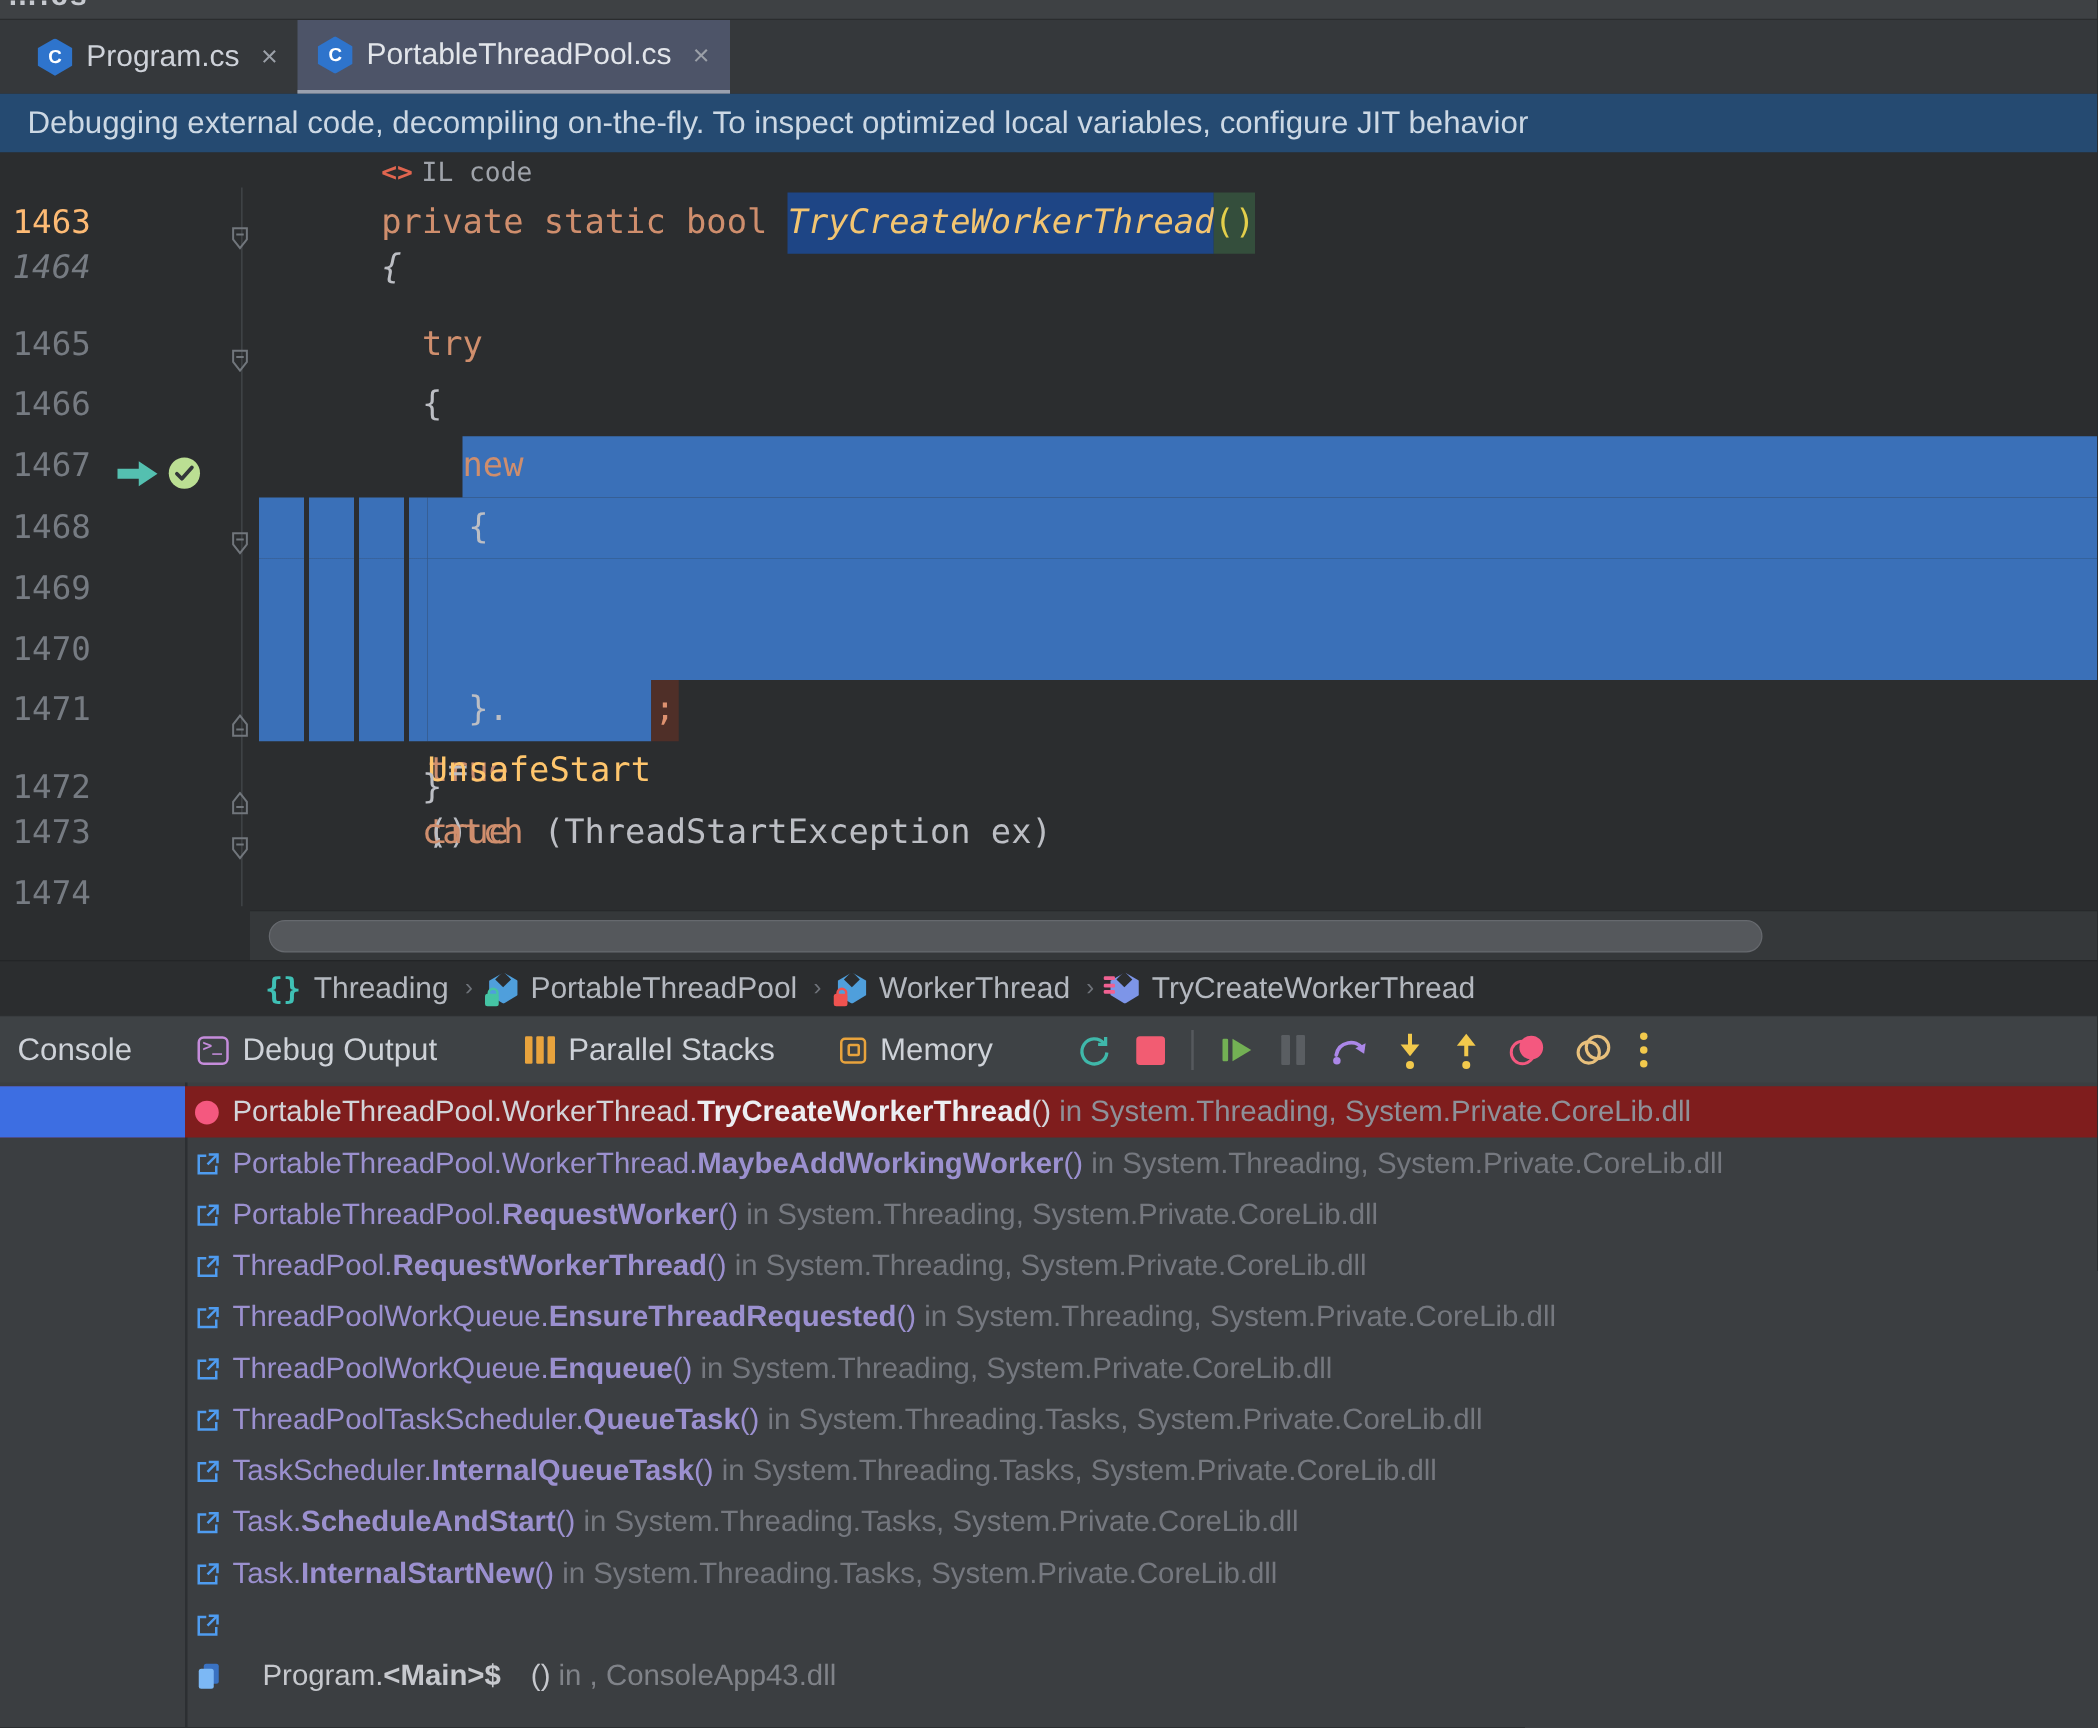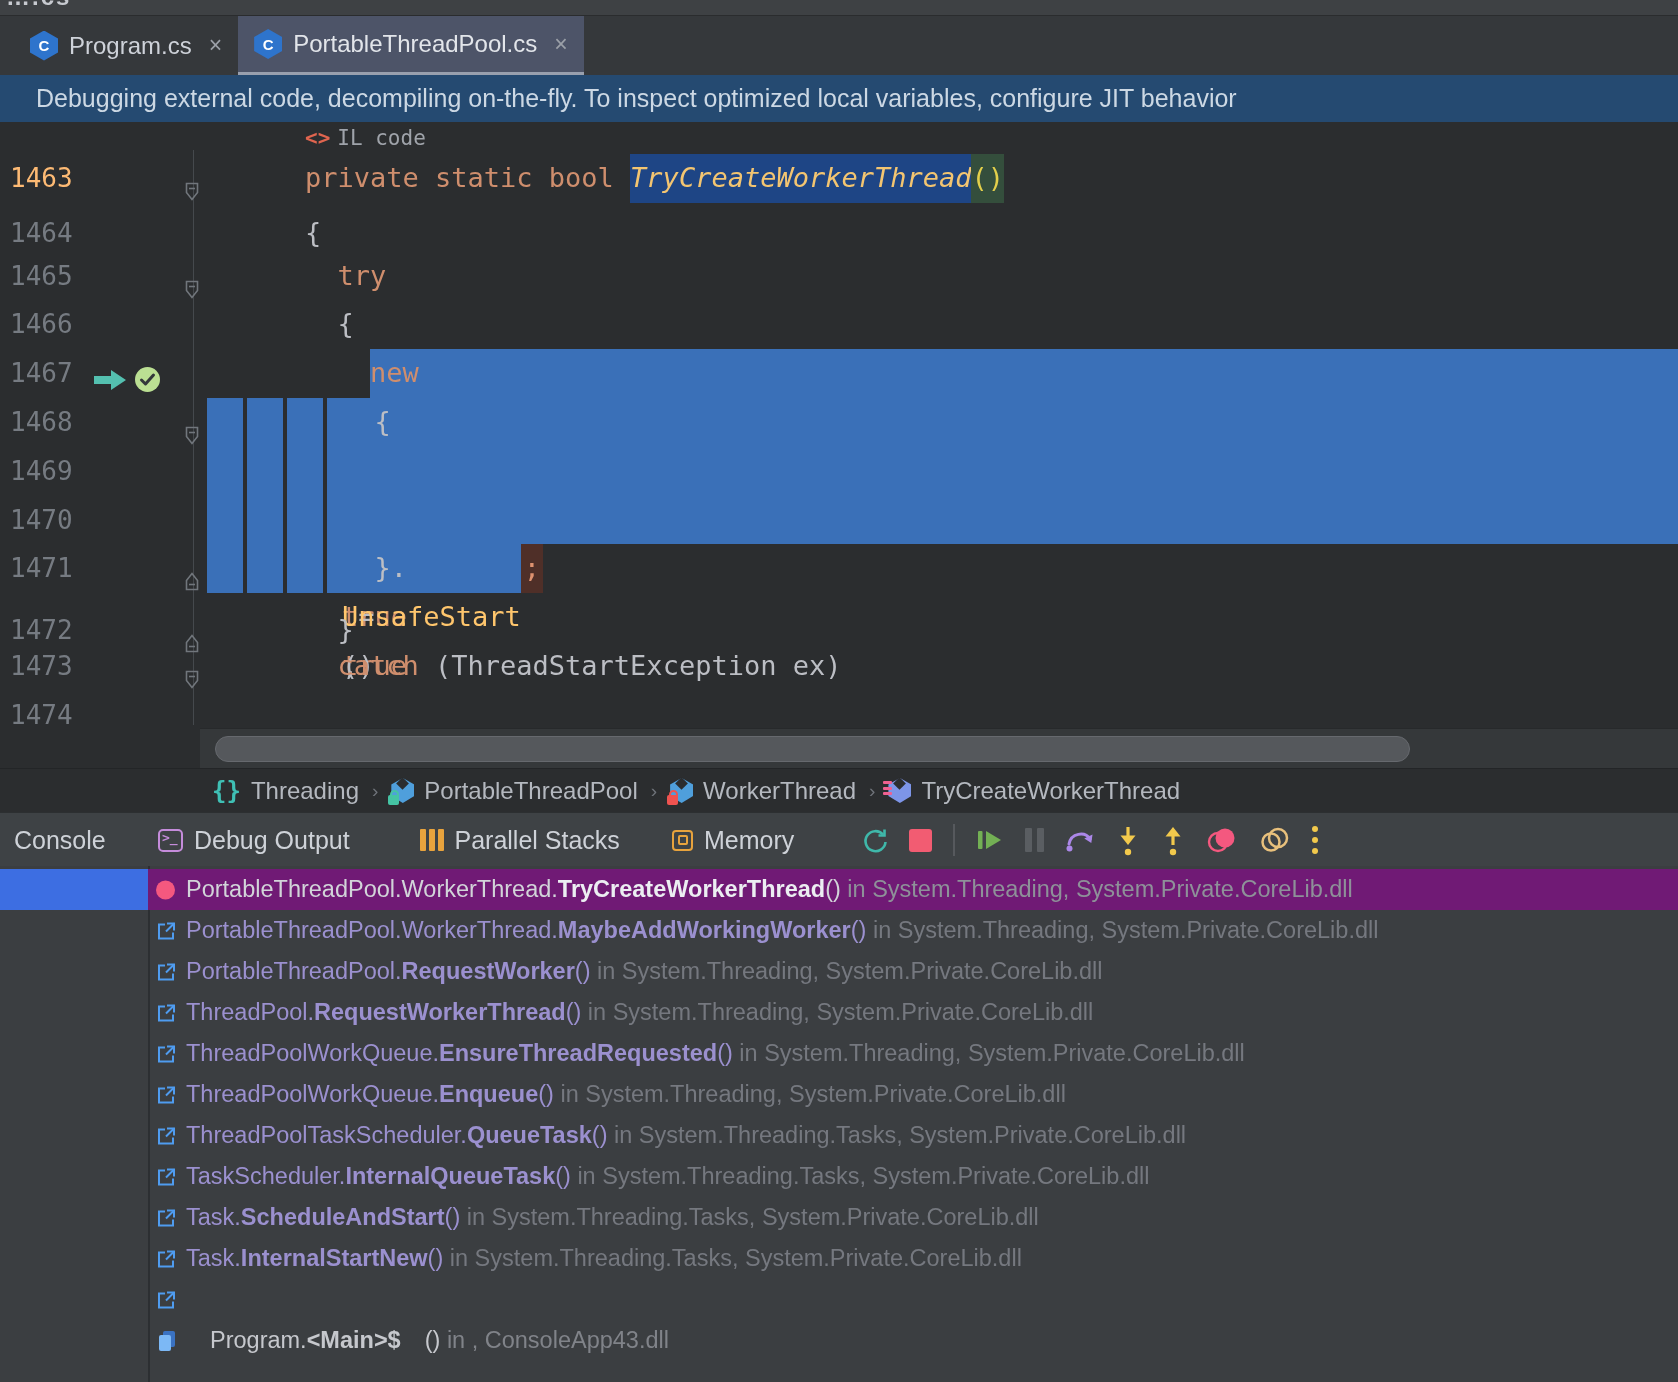--- a/index.html
+++ b/index.html
@@ -14,21 +14,21 @@
   
   .tabbar{left:0;top:16px;width:100%;height:59px;background:#35383b;display:flex;align-items:stretch;padding-left:14px;box-sizing:border-box;}
   .tab{display:flex;align-items:center;gap:11px;padding:0 16px;color:#ced2d9;font-size:24px;position:relative;}
   .tab.active{background:#4d5468;border-bottom:3px solid #99a0ae;color:#e2e5ea;}
   .tab .x{color:#9ba0a8;font-size:23px;margin-left:6px;}
   .csico{width:28px;height:30px;clip-path:polygon(50% 0,100% 27%,100% 73%,50% 100%,0 73%,0 27%);
          background:#2e74cc;display:flex;align-items:center;justify-content:center;color:#fff;font-weight:700;font-size:15px;flex:0 0 auto;}
 
   
   .banner{left:0;top:75px;width:100%;height:47px;background:#254a71;display:flex;align-items:center;
-          padding-left:36px;box-sizing:border-box;color:#ccd8e4;font-size:25px;}
+          padding-left:22px;box-sizing:border-box;color:#ccd8e4;font-size:25px;}
 
   
   .editor{left:0;top:122px;width:100%;height:646px;background:#2b2d2f;overflow:hidden;}
   .gutterline{position:absolute;left:193px;top:28px;height:575px;width:1px;background:#45494d;}
   .ilrow{position:absolute;left:305px;top:0;height:32px;line-height:32px;font-family:"DejaVu Sans Mono",monospace;font-size:21px;color:#9fa3aa;}
   .ilrow .ang{color:#e0654f;font-weight:700;margin-right:7px;}
   .cl{position:absolute;left:0;right:0;height:48.8px;line-height:48.8px;font-family:"DejaVu Sans Mono",monospace;font-size:27px;}
   .num{position:absolute;left:10px;width:70px;color:#767b82;font-size:26px;}
   .num.cur{color:#fdba74;}
   .gut{position:absolute;top:14px;}
@@ -77,21 +77,21 @@
   .vsep{width:2px;height:32px;background:#56595d;}
   .pausebtn{display:flex;gap:5px;}
   .pausebtn i{width:7px;height:24px;background:#5a5e62;border-radius:1px;}
   .kebab{display:flex;flex-direction:column;gap:5px;}
   .kebab i{width:6px;height:6px;border-radius:50%;background:#f2c94c;}
 
   
   .stack{left:0;top:866px;width:100%;height:516px;background:#3b3e41;}
   .leftsep{position:absolute;left:148px;top:0;bottom:0;width:2px;background:#2c2f32;}
   .fr{position:absolute;left:0;right:0;height:41px;}
-  .fr.sel{background:#701a75;}
+  .fr.sel{background:#7f1d1d;}
   .threadblock{position:absolute;left:0;top:0;bottom:0;width:148px;background:var(--accent_blue,#3d6ee2);}
   .fr .ic{position:absolute;left:156px;top:50%;transform:translateY(-50%);display:flex;}
   .fr .t{position:absolute;left:186px;top:0;line-height:41px;white-space:nowrap;font-size:23.5px;}
   .fr-dot{width:19px;height:19px;border-radius:50%;background:#f4587f;}
   .fr .pre,.fr .par{color:#9b90cf;} .fr .m{color:#9b90cf;font-weight:700;} .fr .loc{color:#75787f;}
   .fr.sel .pre,.fr.sel .par{color:#d2d4d9;} .fr.sel .m{color:#eceef2;} .fr.sel .loc{color:#8e9199;}
   .fr.user .pre,.fr.user .par{color:#c6c8cd;margin-left:24px;} .fr.user .m{color:#c6c8cd;font-weight:700;} .fr.user .loc{color:#808389;}
 </style>
 </head>
 <body>
@@ -131,21 +131,21 @@
               <path d="M2.5 1.5h11v9L8 17.5 2.5 10.5z" fill="none" stroke="#71767c" stroke-width="1.6"></path>
               <line x1="5" y1="6.5" x2="11" y2="6.5" stroke="#71767c" stroke-width="1.6"></line>
             </svg></span>
           <div class="code">
             <span class="pad"></span>
             <span class="tk-kw">private static bool </span>
             <span class="tk-mi bg-name">TryCreateWorkerThread</span>
             <span class="tk-paren bg-paren">()</span>
           </div>
         </div>
-        <div class="cl" style="top: 87px;">
+        <div class="cl" style="top: 68px; font-style: italic;">
           <span class="num">1464</span>
           <div class="code">
             <span class="pad"></span>
             <span class="tk-txt">{</span>
           </div>
         </div>
         <div class="cl" style="top: 129.6px;">
           <span class="num">1465</span>
           <span class="gut" style="left: 184px;"><svg width="16" height="19" viewBox="0 0 16 19">
               <path d="M2.5 1.5h11v9L8 17.5 2.5 10.5z" fill="none" stroke="#71767c" stroke-width="1.6"></path>

